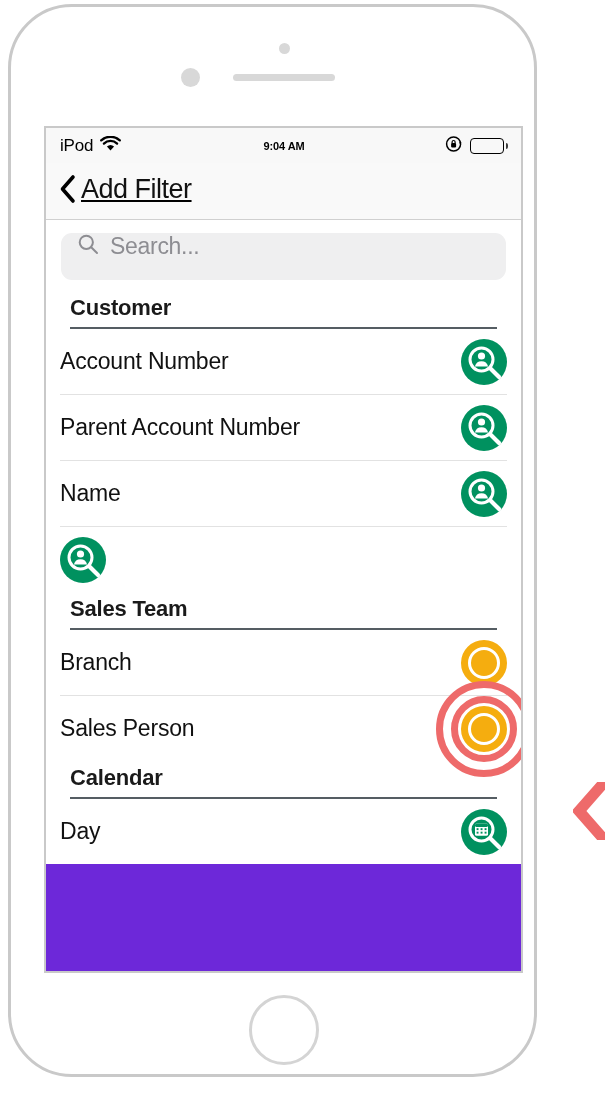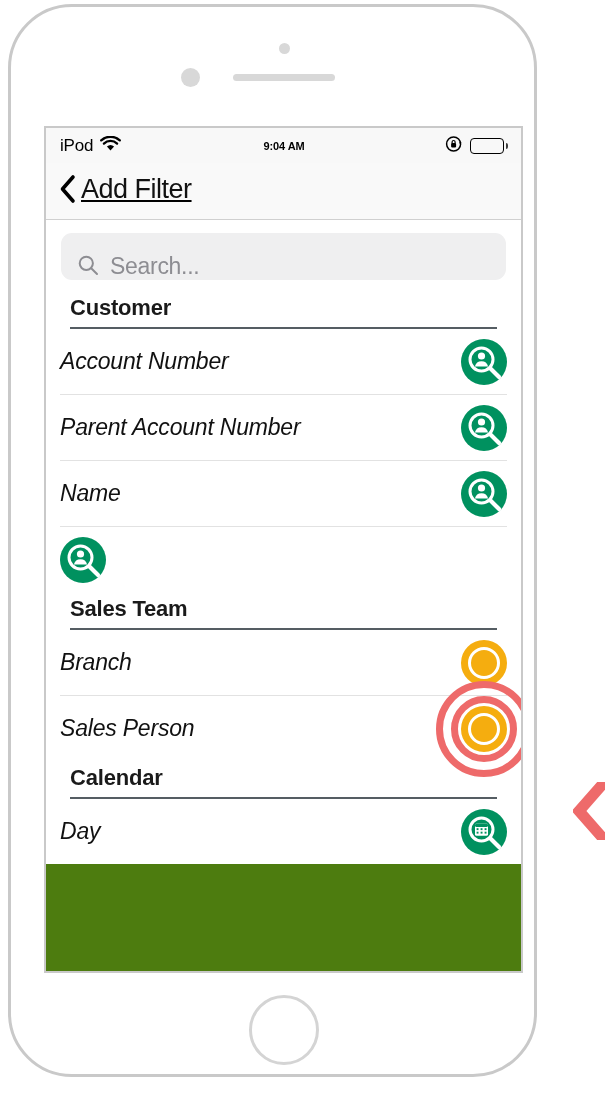--- a/index.html
+++ b/index.html
@@ -67,21 +67,21 @@
     background: #ffffff;
   }
 
   
   #screen {
     position: absolute;
     left: 33px;
     top: 119px;
     width: 479px;
     height: 847px;
-    background: #4d7c0f;
+    background: #6d28d9;
     border: 2px solid #c9c9c9;
     box-sizing: border-box;
     overflow: hidden;
   }
 
   
   #status-bar {
     position: relative;
     height: 35px;
     background: #f8f8f8;
@@ -166,21 +166,21 @@
   
   #search-wrap {
     padding: 13px 15px 11px 15px;
     background: #fff;
   }
   #search-field {
     height: 47px;
     background: #efeff0;
     border-radius: 11px;
     display: flex;
-    align-items: flex-end;
+    align-items: flex-start;
     padding: 0 16px;
     gap: 11px;
     box-sizing: border-box;
     cursor: text;
   }
   #search-placeholder {
     font-size: 23px;
     color: #8d8d92;
     letter-spacing: -0.3px;
   }
@@ -200,21 +200,20 @@
   }
   .row {
     margin: 0 14px;
     height: 65px;
     display: flex;
     align-items: center;
     justify-content: space-between;
     border-bottom: 1.5px solid #e2e2e2;
     position: relative;
     cursor: pointer;
-    font-style: italic;
   }
   .row.last-in-section { border-bottom: none; }
   .row-label {
     font-size: 23px;
     color: #111;
     letter-spacing: -0.2px;
   }
   .row-icon {
     position: relative;
     width: 46px;

